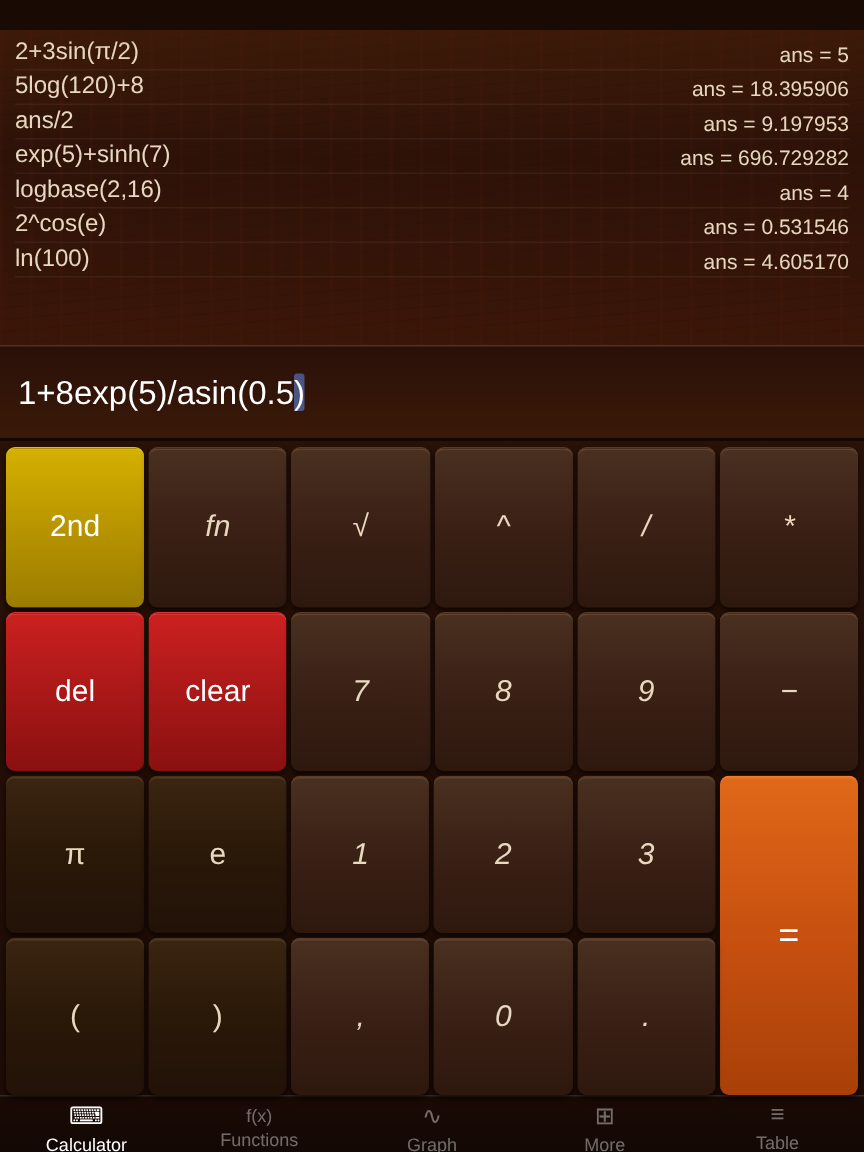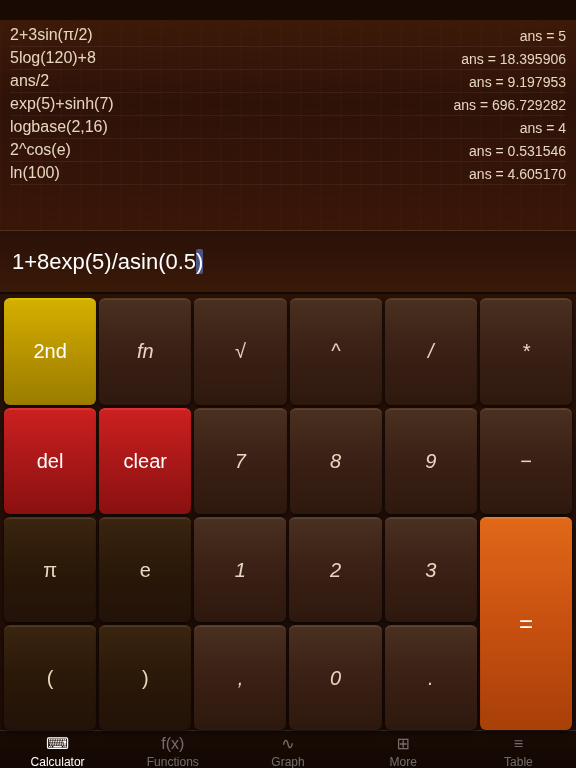--- a/index.html
+++ b/index.html
@@ -266,21 +266,21 @@
       <button class="key key-dark" style="grid-area: 2 / 5;">.</button>
     </div>
   </div>
 
 <div id="tab-bar">
 <div class="tab-item active">
       <span class="tab-icon active" style="font-size: 16px;">⌨</span>
       <span class="tab-label active">Calculator</span>
     </div>
     <div class="tab-item">
-      <span class="tab-icon" style="font-size: 16px;">f(x)</span>
+      <span class="tab-icon" style="font-size: 12px;">f(x)</span>
       <span class="tab-label">Functions</span>
     </div>
     <div class="tab-item">
       <span class="tab-icon" style="font-size: 16px;">∿</span>
       <span class="tab-label">Graph</span>
     </div>
     <div class="tab-item">
       <span class="tab-icon" style="font-size: 16px;">⊞</span>
       <span class="tab-label">More</span>
     </div>

